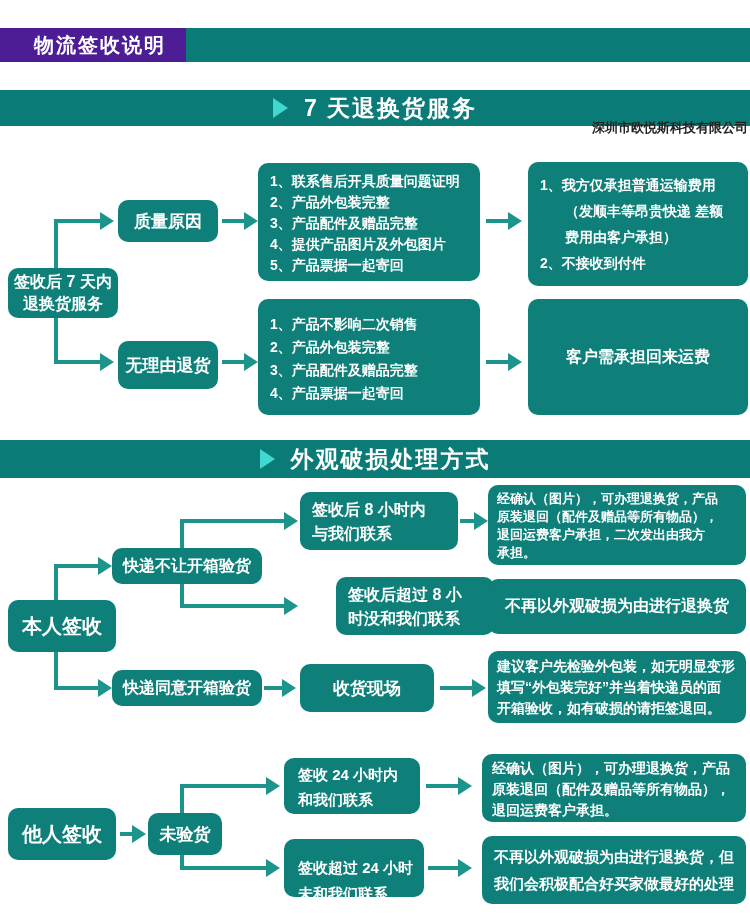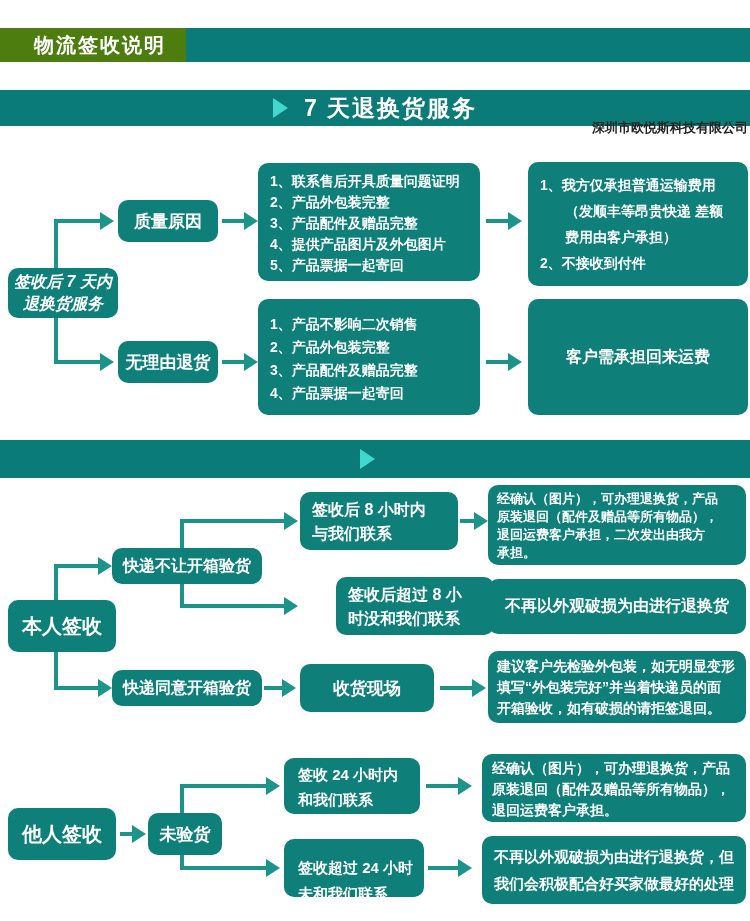--- a/index.html
+++ b/index.html
@@ -4,21 +4,21 @@
 <style>
   html,body{margin:0;padding:0;background:#fff;}
   body{font-family:"Liberation Sans","DejaVu Sans",sans-serif;}
   #canvas{position:relative;width:750px;height:921px;background:#ffffff;overflow:hidden;}
   .box{position:absolute;background:#0e7f79;color:#ffffff;font-weight:bold;border-radius:10px;box-sizing:border-box;}
   .center{display:flex;align-items:center;justify-content:center;text-align:center;}
   .hline{position:absolute;height:4px;background:#1d948b;}
   .vline{position:absolute;width:4px;background:#1d948b;}
   .ah{position:absolute;width:0;height:0;border-top:9px solid transparent;border-bottom:9px solid transparent;border-left:14px solid #1d948b;}
   .ln{white-space:nowrap;}
-  .titlebar-gray{position:absolute;left:0;top:28px;width:186px;height:34px;background:#4d7c0f;color:#fff;font-size:20px;font-weight:bold;letter-spacing:2px;line-height:34px;padding-left:34px;box-sizing:border-box;}
+  .titlebar-gray{position:absolute;left:0;top:28px;width:186px;height:34px;background:#4c1d95;color:#fff;font-size:20px;font-weight:bold;letter-spacing:2px;line-height:34px;padding-left:34px;box-sizing:border-box;}
   .titlebar-teal{position:absolute;left:186px;top:28px;width:564px;height:34px;background:#0a7b76;}
   .secheader{position:absolute;left:0;width:750px;background:#0a7b76;color:#fff;display:flex;align-items:center;justify-content:center;font-weight:bold;font-size:23px;letter-spacing:2px;}
   .play{width:0;height:0;border-top:10px solid transparent;border-bottom:10px solid transparent;border-left:15px solid #41d8d0;margin-right:16px;}
   .company{position:absolute;top:119px;right:2px;font-size:13px;font-weight:bold;color:#222;margin-left:21px;}
   .cond{font-size:14px;line-height:21px;}
   .ind{padding-left:25px;}
 </style>
 </head>
 <body>
 
@@ -41,49 +41,50 @@
   <div class="ah" style="left:100px;top:353px;"></div>
   <div class="hline" style="left:222px;top:219px;width:22px;"></div>
   <div class="ah" style="left:244px;top:212px;"></div>
   <div class="hline" style="left:486px;top:219px;width:22px;"></div>
   <div class="ah" style="left:508px;top:212px;"></div>
   <div class="hline" style="left:222px;top:360px;width:22px;"></div>
   <div class="ah" style="left:244px;top:353px;"></div>
   <div class="hline" style="left:486px;top:360px;width:22px;"></div>
   <div class="ah" style="left:508px;top:353px;"></div>
 
-  <div class="box center" style="left:8px;top:268px;width:110px;height:50px;font-size:16px;flex-direction:column;line-height:22px;font-style:italic;">
+  <div class="box center" style="left:8px;top:268px;width:110px;height:50px;font-size:16px;flex-direction:column;line-height:22px;">
     <div class="ln">签收后 7 天内</div>
     <div class="ln">退换货服务</div>
   </div>
   <div class="box center" style="left:118px;top:200px;width:100px;height:42px;font-size:17px;">质量原因</div>
   <div class="box cond" style="left:258px;top:163px;width:222px;height:118px;padding:8px 0 0 12px;">
     <div class="ln">1、联系售后开具质量问题证明</div>
     <div class="ln">2、产品外包装完整</div>
     <div class="ln">3、产品配件及赠品完整</div>
     <div class="ln">4、提供产品图片及外包图片</div>
     <div class="ln">5、产品票据一起寄回</div>
   </div>
   <div class="box" style="left:528px;top:162px;width:220px;height:124px;padding:10px 0 0 12px;font-size:14px;line-height:26px;">
     <div class="ln">1、我方仅承担普通运输费用</div>
     <div class="ln ind">（发顺丰等昂贵快递 差额</div>
     <div class="ln ind">费用由客户承担）</div>
     <div class="ln">2、不接收到付件</div>
   </div>
-  <div class="box center" style="left:118px;top:341px;width:100px;height:42px;font-size:17px;">无理由退货</div>
+  <div class="box center" style="left:118px;top:341px;width:100px;height:48px;font-size:17px;">无理由退货</div>
   <div class="box cond" style="left:258px;top:299px;width:222px;height:116px;padding:14px 0 0 12px;line-height:23px;">
     <div class="ln">1、产品不影响二次销售</div>
     <div class="ln">2、产品外包装完整</div>
     <div class="ln">3、产品配件及赠品完整</div>
     <div class="ln">4、产品票据一起寄回</div>
   </div>
   <div class="box center" style="left:528px;top:299px;width:220px;height:116px;font-size:16px;">客户需承担回来运费</div>
 
   <div class="secheader" style="top:440px;height:38px;">
     <span class="play"></span>
+    <span>外观破损处理方式</span>
   </div>
 
   <div class="vline" style="left:54px;top:564px;height:36px;"></div>
   <div class="vline" style="left:54px;top:652px;height:38px;"></div>
   <div class="hline" style="left:54px;top:564px;width:44px;"></div>
   <div class="ah" style="left:98px;top:557px;"></div>
   <div class="hline" style="left:54px;top:686px;width:44px;"></div>
   <div class="ah" style="left:98px;top:679px;"></div>
   <div class="vline" style="left:180px;top:519px;height:29px;"></div>
   <div class="vline" style="left:180px;top:584px;height:24px;"></div>

